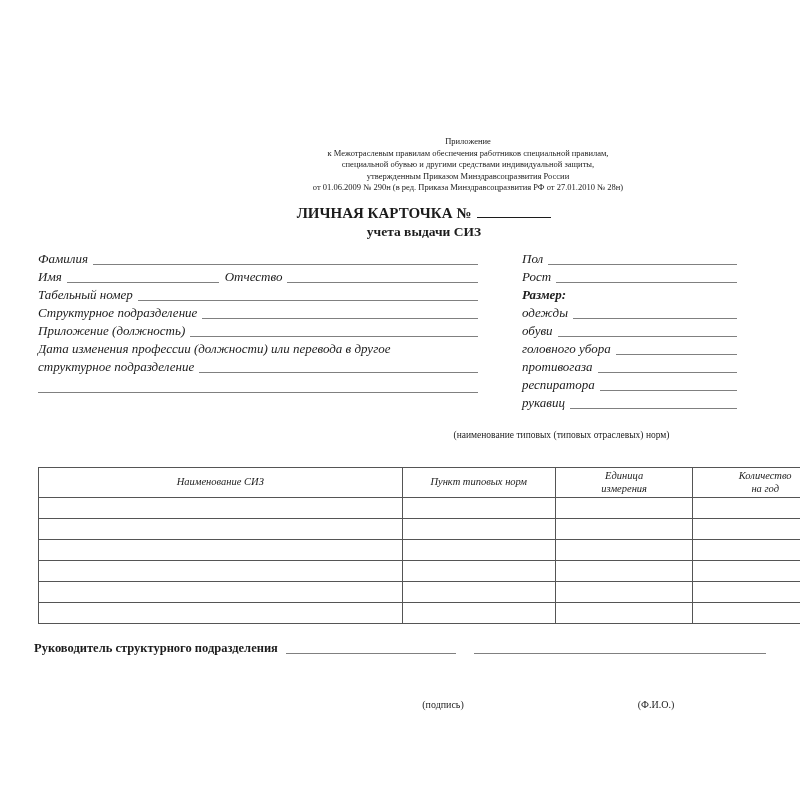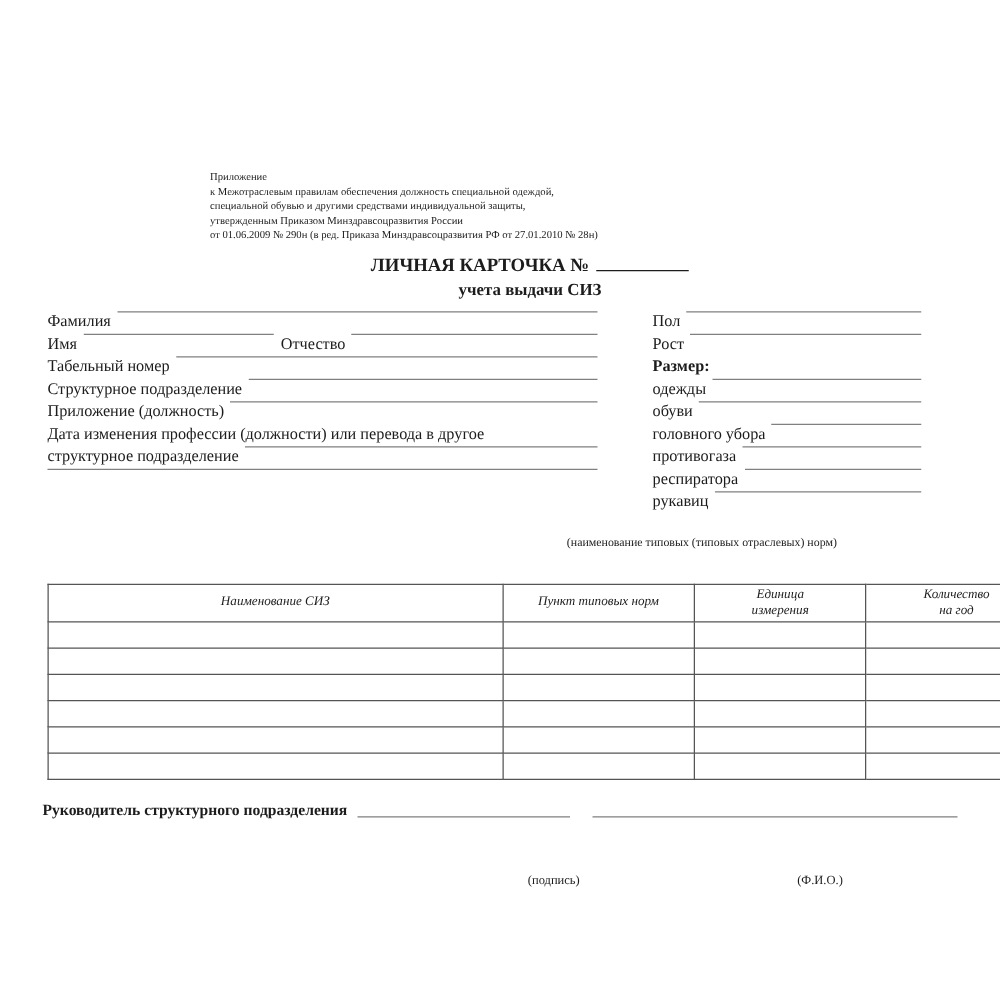--- a/index.html
+++ b/index.html
@@ -9,37 +9,37 @@
     color: var(--text, #1c1c1c);
     font-family: "Liberation Serif", "DejaVu Serif", serif;
     position: relative;
     overflow: hidden;
   }
   .abs { position: absolute; }
 
   
   .header-note {
     right: 32px; top: 136px; width: 600px;
-    text-align: left;
+    text-align: center;
     font-size: 8.5px; line-height: 11.5px;
   }
 
   
   .title-block { left: 0; top: 204px; width: 800px; text-align: center; padding-left: 48px; }
   .title-line1 { font-size: 15px; font-weight: bold; line-height: 19px; white-space: nowrap; }
   .num-line {
     display: inline-block; width: 74px; height: 0.85em;
     border-bottom: 1.5px solid var(--text, #1c1c1c);
     margin-left: 6px; vertical-align: baseline;
   }
   .title-line2 { font-size: 13.5px; font-weight: bold; line-height: 17px; }
 
   
   .fields { font-size: 13px; }
-  .row { display: flex; align-items: flex-start; height: 18px; }
+  .row { display: flex; align-items: flex-end; height: 18px; font-style: italic; }
   .row .label { white-space: nowrap; padding-right: 5px; line-height: 16px; }
   .row .label.bold { font-weight: bold; }
   .fill {
     flex: 1 1 auto; height: 0;
     border-bottom: 1px solid var(--line, #808080);
     margin-bottom: 2px;
   }
   .fill.fixed { flex: 0 0 auto; }
   .left-col  { left: 38px; top: 249px; width: 440px; }
   .right-col { left: 522px; top: 249px; width: 215px; }
@@ -74,21 +74,21 @@
   .footer-captions { position: relative; height: 14px; font-size: 10px; }
   .cap { position: absolute; top: 2px; text-align: center; margin-top: 41px; }
   .cap-signature { right: 238px; width: 170px; }
   .cap-name { right: 0; width: 220px; }
 </style>
 </head>
 <body>
 
 <div class="abs header-note">
   <div>Приложение</div>
-  <div>к Межотраслевым правилам обеспечения должность специальной одеждой,</div>
+  <div>к Межотраслевым правилам обеспечения работников специальной правилам,</div>
   <div>специальной обувью и другими средствами индивидуальной защиты,</div>
   <div>утвержденным Приказом Минздравсоцразвития России</div>
   <div>от 01.06.2009 № 290н (в ред. Приказа Минздравсоцразвития РФ от 27.01.2010 № 28н)</div>
 </div>
 
 <div class="abs title-block">
   <div class="title-line1">
     <span>ЛИЧНАЯ КАРТОЧКА №</span><span class="num-line"></span>
   </div>
   <div class="title-line2">учета выдачи СИЗ</div>

